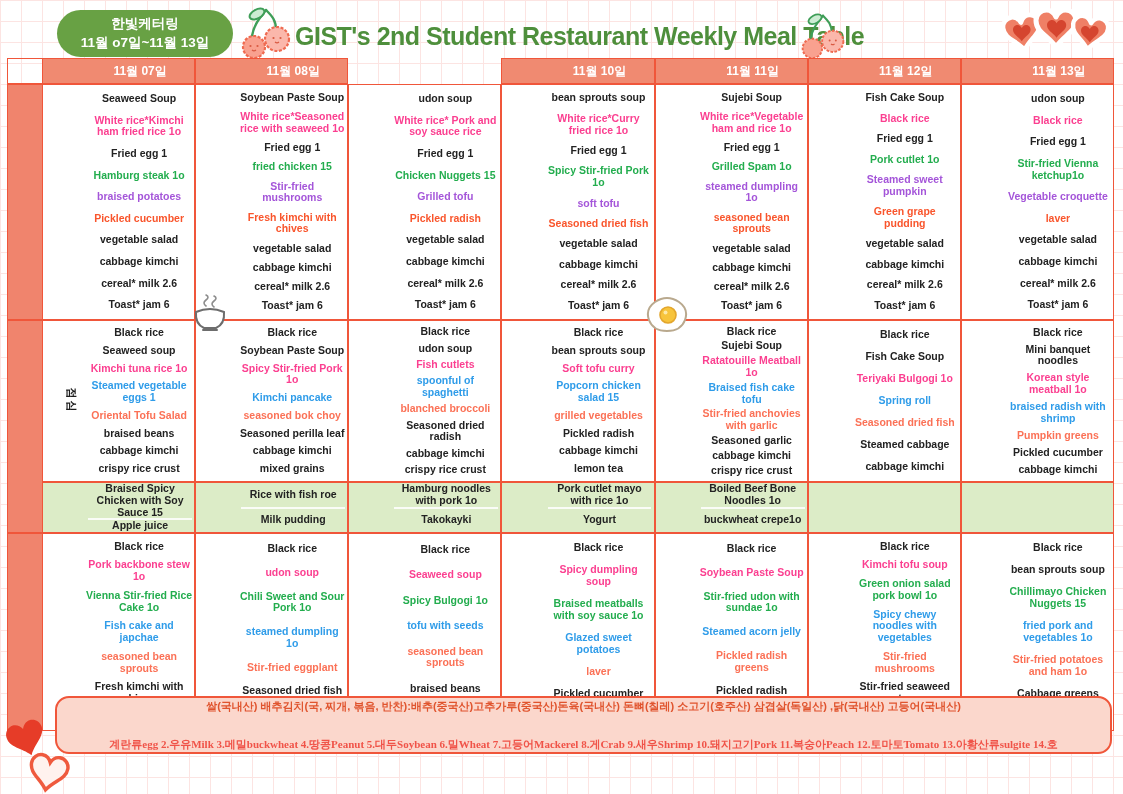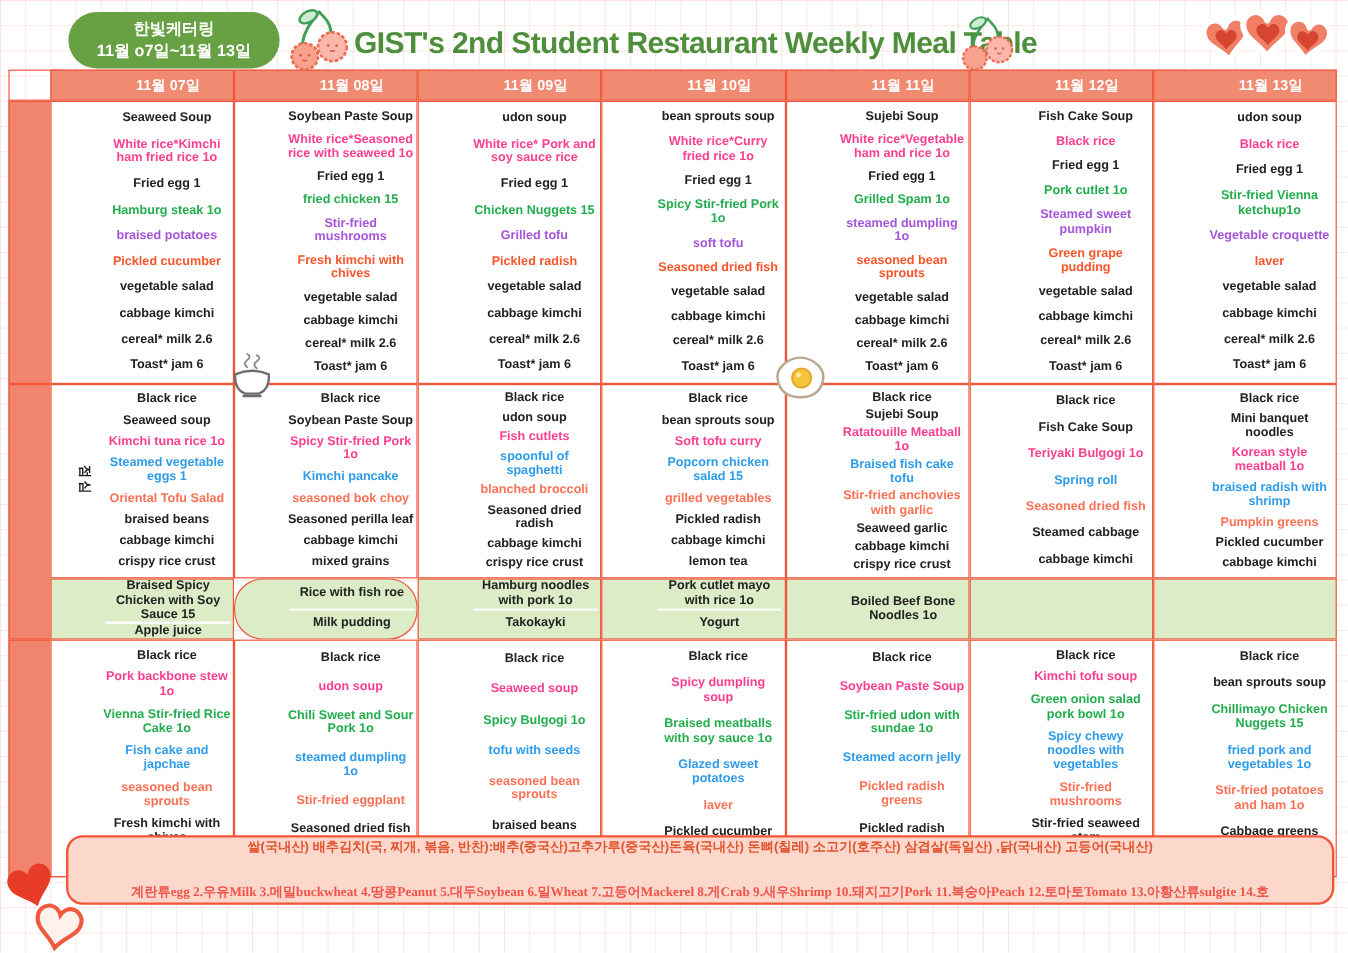--- a/index.html
+++ b/index.html
@@ -224,34 +224,33 @@
     <div class="cell band-lunch" style="grid-area: 3 / 3;">
       <div class="item c-k">Black rice</div>
       <div class="item c-k">Soybean Paste Soup</div>
       <div class="item c-p">Spicy Stir-fried Pork 1o</div>
       <div class="item c-b">Kimchi pancake</div>
       <div class="item c-s">seasoned bok choy</div>
       <div class="item c-k">Seasoned perilla leaf</div>
       <div class="item c-k">cabbage kimchi</div>
       <div class="item c-k">mixed grains</div>
     </div>
-    <div class="cell band-corner" style="grid-area: 4 / 3; border-radius: 24px;">
+    <div class="cell band-corner" style="grid-area: 4 / 3;">
       <div class="item c-k">Rice with fish roe</div>
       <div class="item c-k">Milk pudding</div>
     </div>
     <div class="cell band-dinner" style="grid-area: 5 / 3;">
       <div class="item c-k">Black rice</div>
       <div class="item c-p">udon soup</div>
       <div class="item c-g">Chili Sweet and Sour Pork 1o</div>
       <div class="item c-b">steamed dumpling 1o</div>
       <div class="item c-s">Stir-fried eggplant</div>
       <div class="item c-k">Seasoned dried fish</div>
       <div class="item c-k">cabbage kimchi</div>
     </div>
-    <div class="hcell" style="grid-area: 1 / 4;">11월 09일</div>
     <div class="cell band-breakfast" style="grid-area: 2 / 4;">
       <div class="item c-k">udon soup</div>
       <div class="item c-p">White rice* Pork and soy sauce rice</div>
       <div class="item c-k">Fried egg 1</div>
       <div class="item c-g">Chicken Nuggets 15</div>
       <div class="item c-v">Grilled tofu</div>
       <div class="item c-o">Pickled radish</div>
       <div class="item c-k">vegetable salad</div>
       <div class="item c-k">cabbage kimchi</div>
       <div class="item c-k">cereal* milk 2.6</div>
@@ -328,26 +327,27 @@
       <div class="item c-k">cabbage kimchi</div>
       <div class="item c-k">cereal* milk 2.6</div>
       <div class="item c-k">Toast* jam 6</div>
     </div>
     <div class="cell band-lunch" style="grid-area: 3 / 6;">
       <div class="item c-k">Black rice</div>
       <div class="item c-k">Sujebi Soup</div>
       <div class="item c-p">Ratatouille Meatball 1o</div>
       <div class="item c-b">Braised fish cake tofu</div>
       <div class="item c-s">Stir-fried anchovies with garlic</div>
-      <div class="item c-k">Seaweed garlic</div>
+      <div class="item c-k">Seasoned garlic</div>
       <div class="item c-k">cabbage kimchi</div>
       <div class="item c-k">crispy rice crust</div>
     </div>
     <div class="cell band-corner" style="grid-area: 4 / 6;">
       <div class="item c-k">Boiled Beef Bone Noodles 1o</div>
+      <div class="item c-k">buckwheat crepe1o</div>
     </div>
     <div class="cell band-dinner" style="grid-area: 5 / 6;">
       <div class="item c-k">Black rice</div>
       <div class="item c-p">Soybean Paste Soup</div>
       <div class="item c-g">Stir-fried udon with sundae 1o</div>
       <div class="item c-b">Steamed acorn jelly</div>
       <div class="item c-s">Pickled radish greens</div>
       <div class="item c-k">Pickled radish</div>
       <div class="item c-k">cabbage kimchi</div>
     </div>

